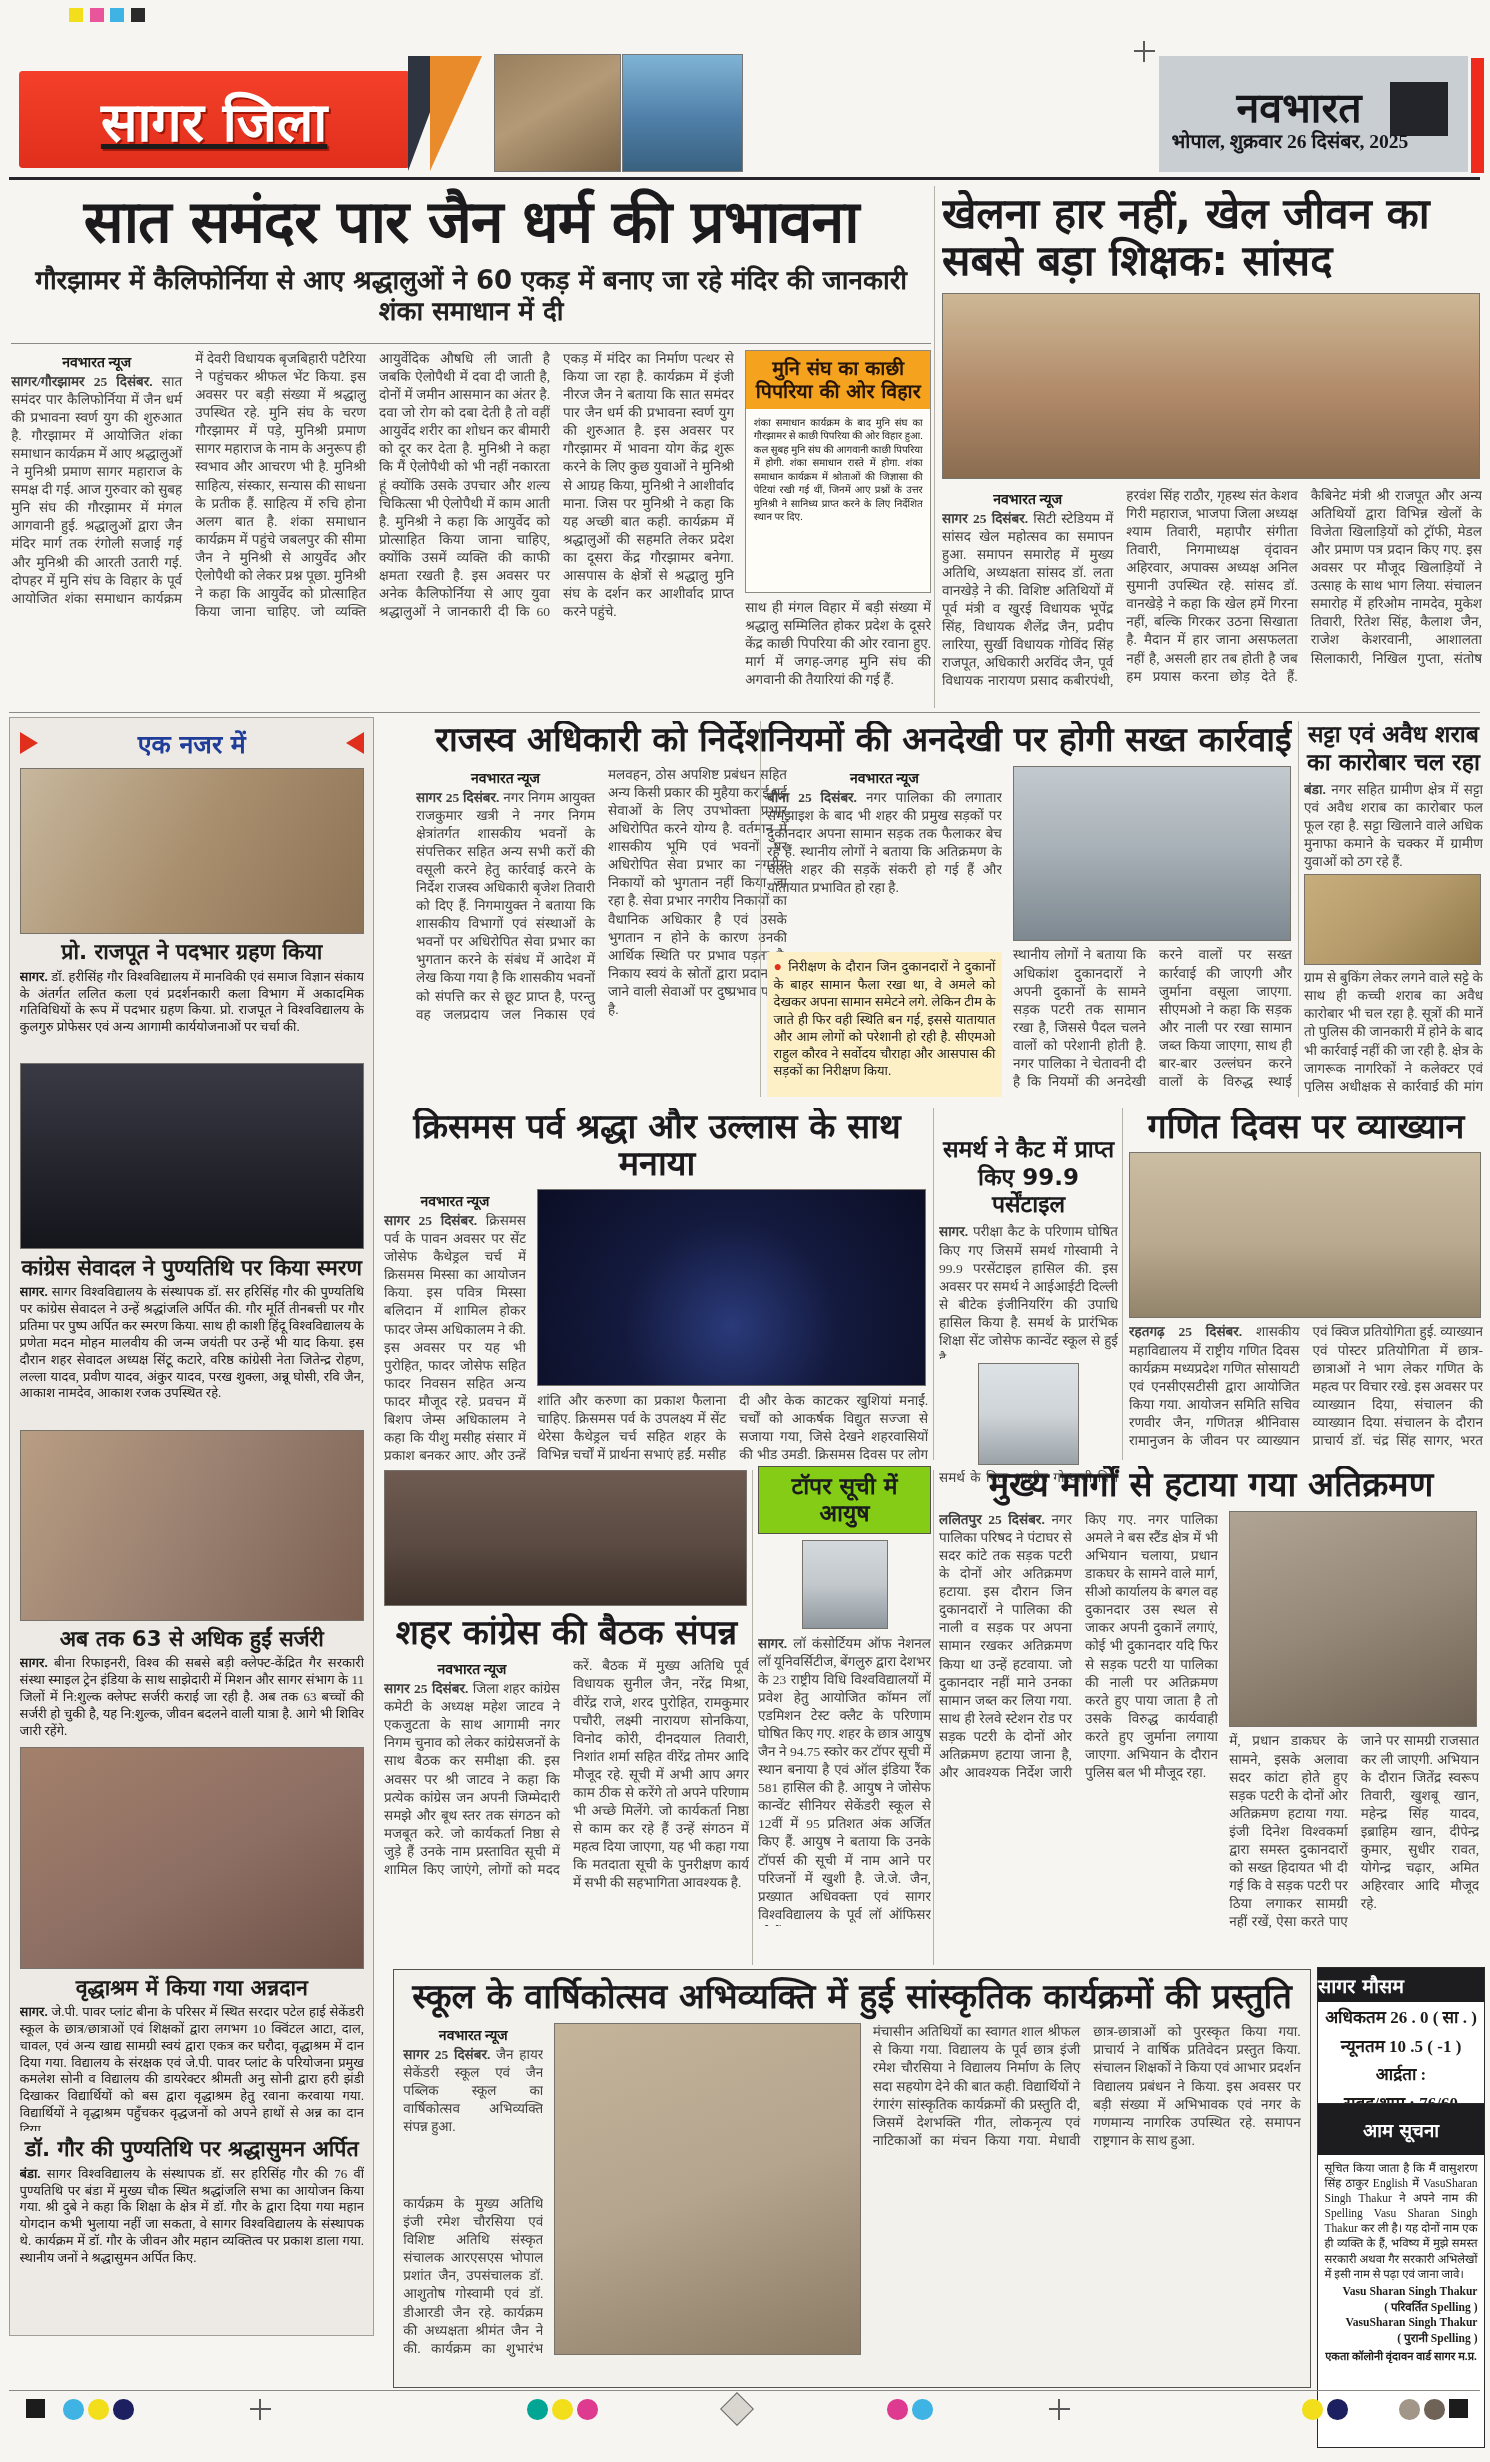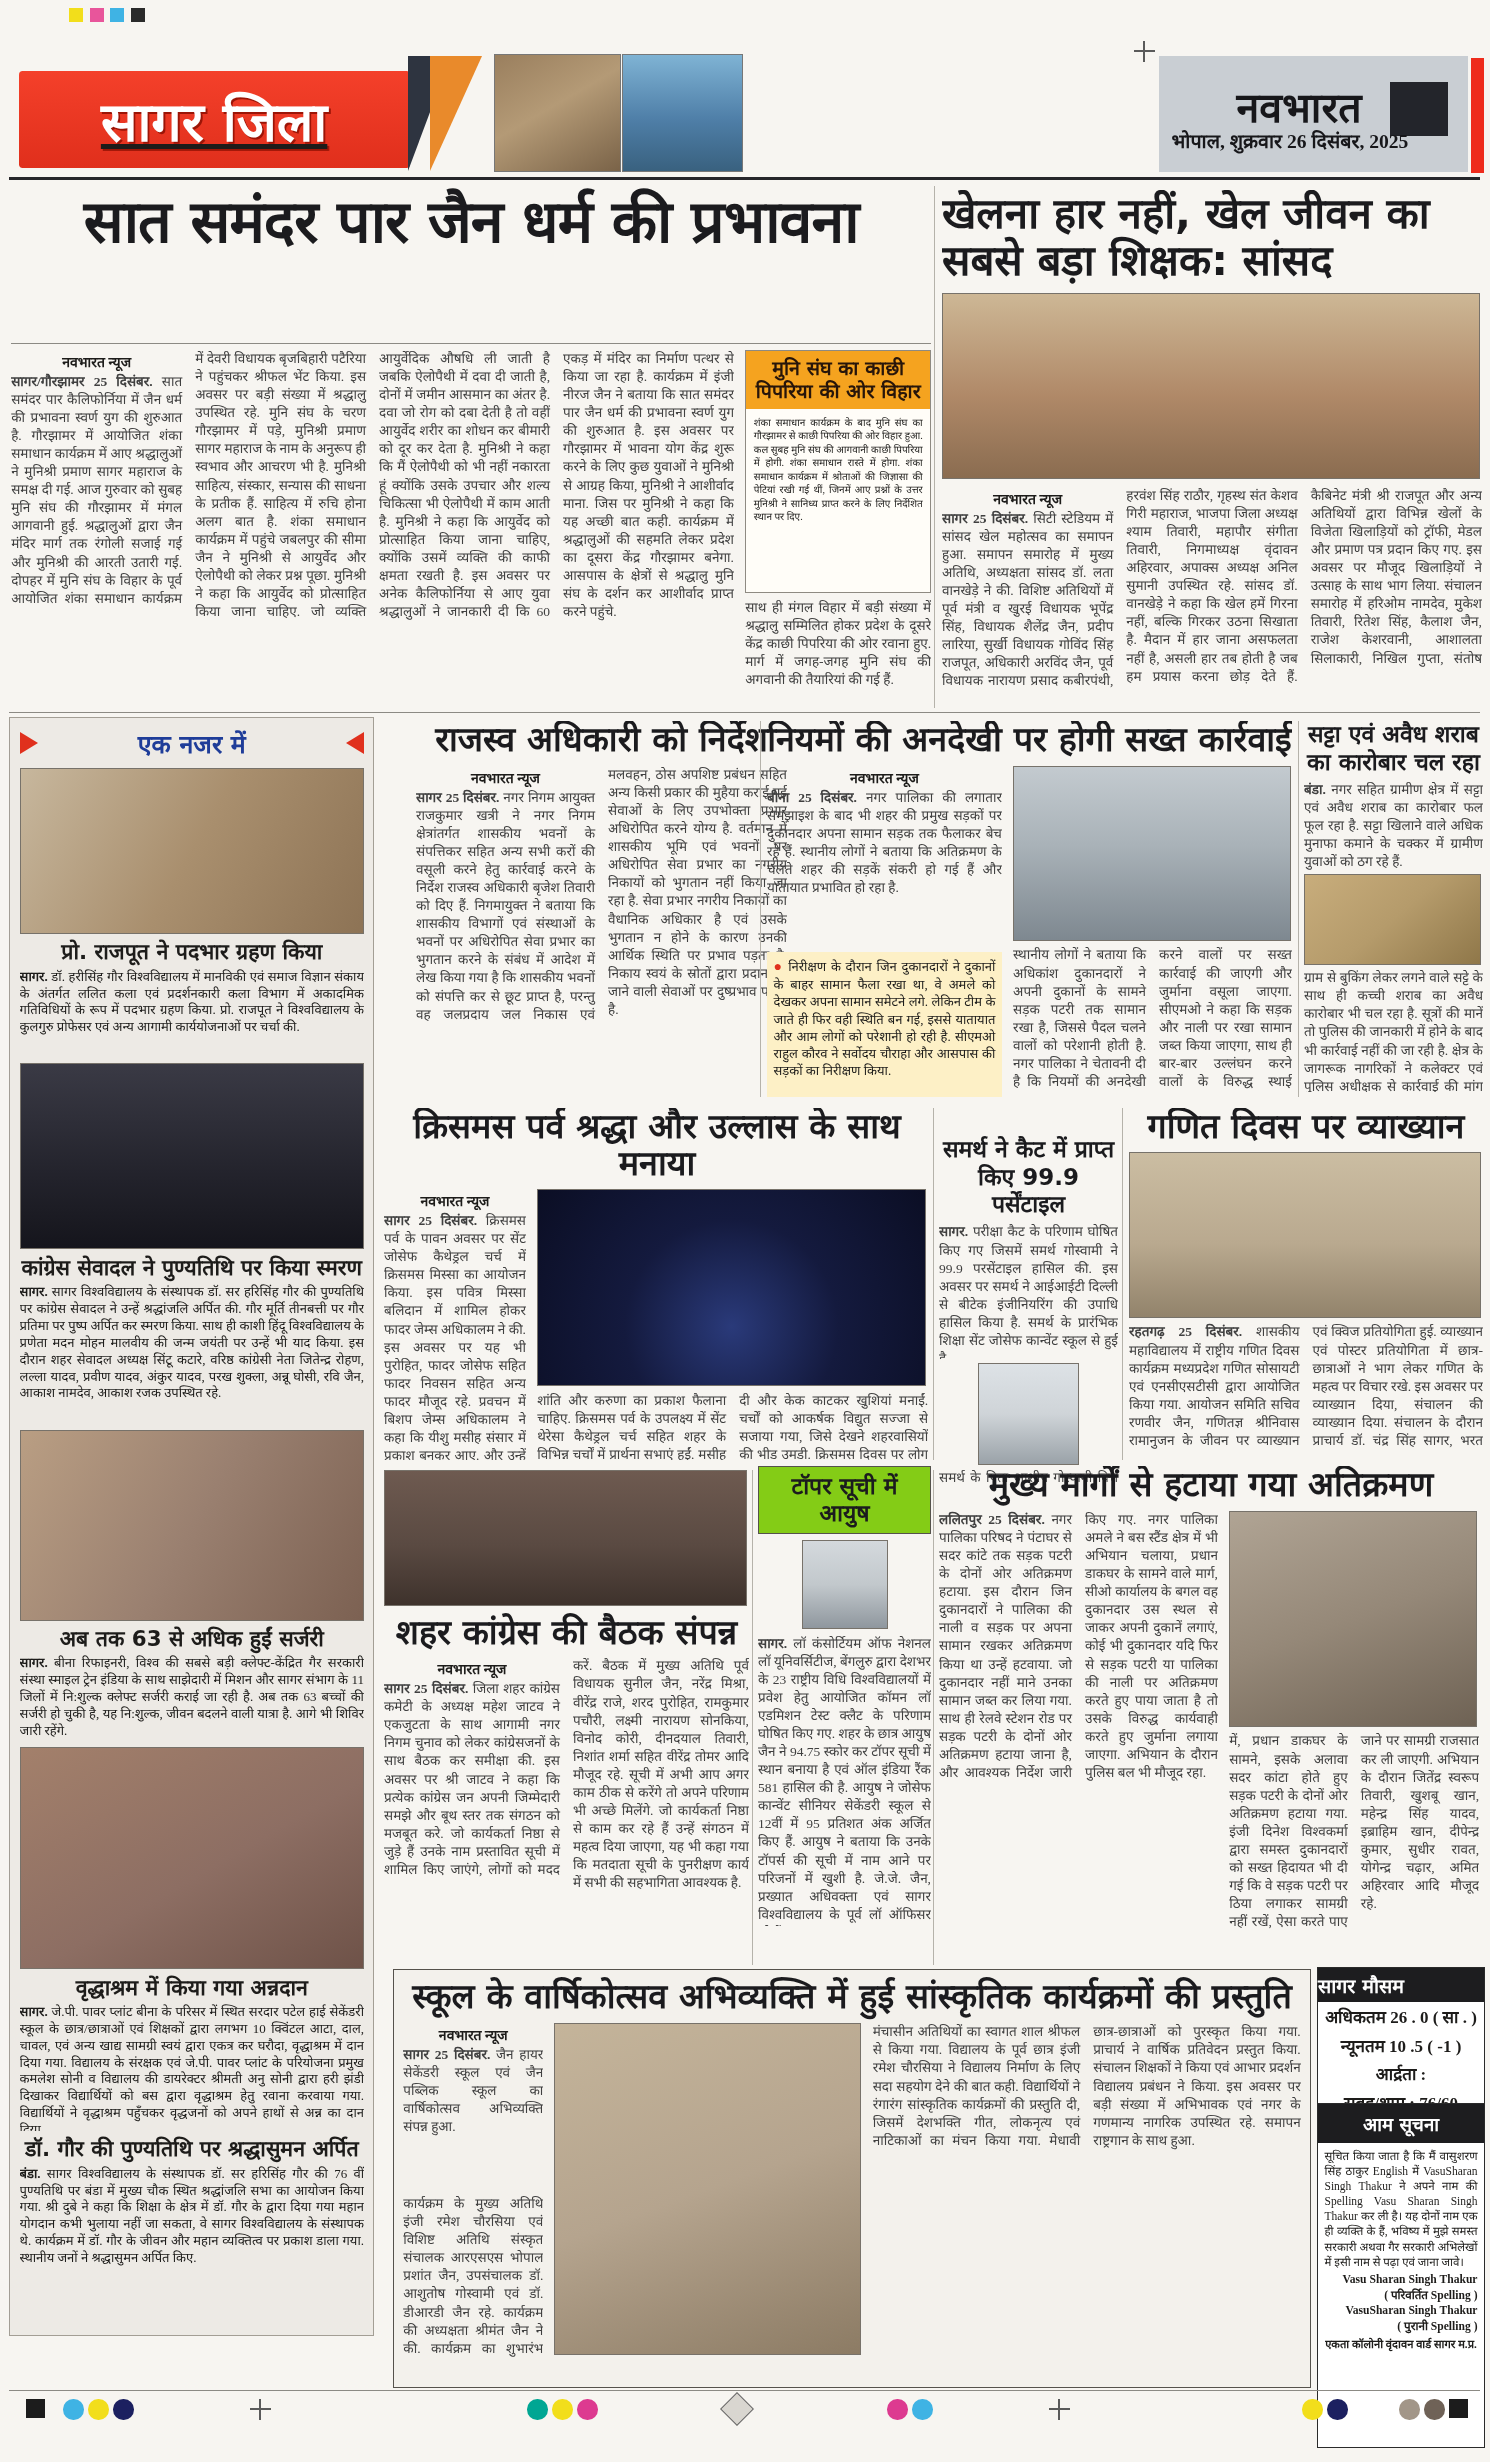--- a/index.html
+++ b/index.html
@@ -83,21 +83,21 @@
   .topper-headbox { border:1.4px solid #55524c; background:#84cc16; padding:5.6px 3.7px; }
 
   .wx { position:absolute; left:1317px; top:1967px; width:168px; border:1.4px solid #2a2a2a; background:#fff; }
   .wx-head { background:#1d1d1f; color:#fff; text-align:left; font-family:"DejaVu Sans", sans-serif;
       font-weight:800; font-size:19.6px; padding:3.7px 0; }
   .wx-row { text-align:center; font-weight:700; font-size:17px; padding:2.8px 1.9px; }
 
   .notice { position:absolute; left:1317px; top:2103px; width:168px; height:345px;
       border:1.4px solid #2a2a2a; background:#fff; overflow:hidden; }
   .notice-head { background:#1d1d1f; color:#fff; text-align:center; font-family:"DejaVu Sans", sans-serif;
-      font-weight:800; font-size:18.6px; padding:7px 0; }
+      font-weight:800; font-size:18.6px; padding:13px 0; }
   .notice-body { padding:5.6px 6.5px 1.9px; font-size:11.5px; line-height:1.32; text-align:justify; }
   .notice-sign { padding:0 6.5px; font-size:11.6px; font-weight:700; text-align:right; line-height:1.35; }
   .notice-foot { padding:1.9px 3.7px; font-size:11.2px; font-weight:700; text-align:center; }
 
   .school-box { position:absolute; left:393px; top:1969px; width:918px; height:419px;
       border:1.9px solid #55524c; background:#f3f1ec; padding:7.5px 9.3px; overflow:hidden; }
 </style>
 </head>
 <body>
 
@@ -117,20 +117,21 @@
     <div class="mast-gray"></div>
     <div class="paper-name">नवभारत</div>
     <div class="paper-sq"></div>
     <div class="paper-date">भोपाल, शुक्रवार 26 दिसंबर, 2025</div>
     <div class="red-bar"></div>
   </div>
   <div class="rule-heavy" style="top:177px;"></div>
 
   <div class="abs" style="left:11.2px; top:192px; width:920px;">
     <div class="hl hl-xl">सात समंदर पार जैन धर्म की प्रभावना</div>
+    <div class="subhead" style="margin-top:13px;">गौरझामर में कैलिफोर्निया से आए श्रद्धालुओं ने 60 एकड़ में बनाए जा रहे मंदिर की जानकारी शंका समाधान में दी</div>
   </div>
   <div class="rule-thin" style="left:11.2px; top:343px; width:920px;"></div>
   <div class="vline" style="left:934px; top:186px; height:522px;"></div>
 
   <div class="abs clip" style="left:11.2px; top:350px; width:920px; height:359px; display:flex; gap:11.2px;">
     <div class="col4 clip" style="width:723px; height:359px;">
       <div class="source">नवभारत न्यूज</div>
       <div class="body-txt"><span class="city">सागर/गौरझामर 25 दिसंबर.</span>
         <span>सात समंदर पार कैलिफोर्निया में जैन धर्म की प्रभावना स्वर्ण युग की शुरुआत है. गौरझामर में आयोजित शंका समाधान कार्यक्रम में आए श्रद्धालुओं ने मुनिश्री प्रमाण सागर महाराज के समक्ष दी गई. आज गुरुवार को सुबह मुनि संघ की गौरझामर में मंगल आगवानी हुई. श्रद्धालुओं द्वारा जैन मंदिर मार्ग तक रंगोली सजाई गई और मुनिश्री की आरती उतारी गई. दोपहर में मुनि संघ के विहार के पूर्व आयोजित शंका समाधान कार्यक्रम में देवरी विधायक बृजबिहारी पटैरिया ने पहुंचकर श्रीफल भेंट किया. इस अवसर पर बड़ी संख्या में श्रद्धालु उपस्थित रहे. मुनि संघ के चरण गौरझामर में पड़े, मुनिश्री प्रमाण सागर महाराज के नाम के अनुरूप ही स्वभाव और आचरण भी है. मुनिश्री साहित्य, संस्कार, सन्यास की साधना के प्रतीक हैं. साहित्य में रुचि होना अलग बात है. शंका समाधान कार्यक्रम में पहुंचे जबलपुर की सीमा जैन ने मुनिश्री से आयुर्वेद और ऐलोपैथी को लेकर प्रश्न पूछा. मुनिश्री ने कहा कि आयुर्वेद को प्रोत्साहित किया जाना चाहिए. जो व्यक्ति आयुर्वेदिक औषधि ली जाती है जबकि ऐलोपैथी में दवा दी जाती है, दोनों में जमीन आसमान का अंतर है. दवा जो रोग को दबा देती है तो वहीं आयुर्वेद शरीर का शोधन कर बीमारी को दूर कर देता है. मुनिश्री ने कहा कि मैं ऐलोपैथी को भी नहीं नकारता हूं क्योंकि उसके उपचार और शल्य चिकित्सा भी ऐलोपैथी में काम आती है. मुनिश्री ने कहा कि आयुर्वेद को प्रोत्साहित किया जाना चाहिए, क्योंकि उसमें व्यक्ति की काफी क्षमता रखती है. इस अवसर पर अनेक कैलिफोर्निया से आए युवा श्रद्धालुओं ने जानकारी दी कि 60 एकड़ में मंदिर का निर्माण पत्थर से किया जा रहा है. कार्यक्रम में इंजी नीरज जैन ने बताया कि सात समंदर पार जैन धर्म की प्रभावना स्वर्ण युग की शुरुआत है. इस अवसर पर गौरझामर में भावना योग केंद्र शुरू करने के लिए कुछ युवाओं ने मुनिश्री से आग्रह किया, मुनिश्री ने आशीर्वाद माना. जिस पर मुनिश्री ने कहा कि यह अच्छी बात कही. कार्यक्रम में श्रद्धालुओं की सहमति लेकर प्रदेश का दूसरा केंद्र गौरझामर बनेगा. आसपास के क्षेत्रों से श्रद्धालु मुनि संघ के दर्शन कर आशीर्वाद प्राप्त करने पहुंचे.</span></div>
     </div>

